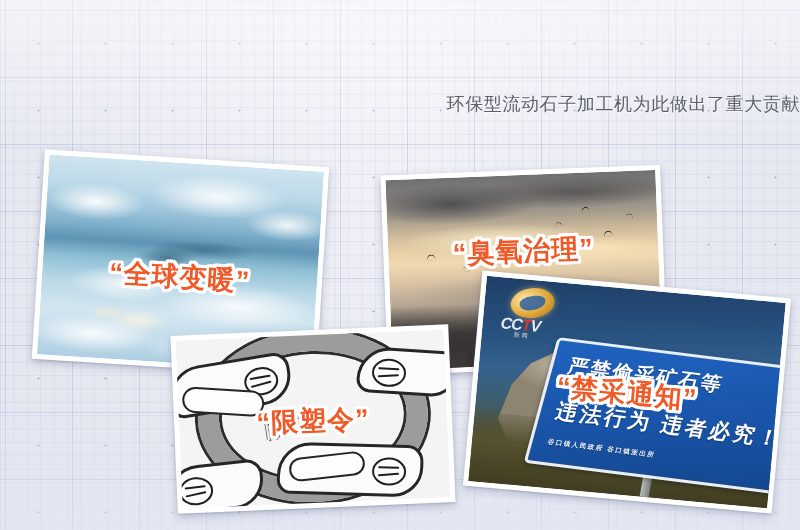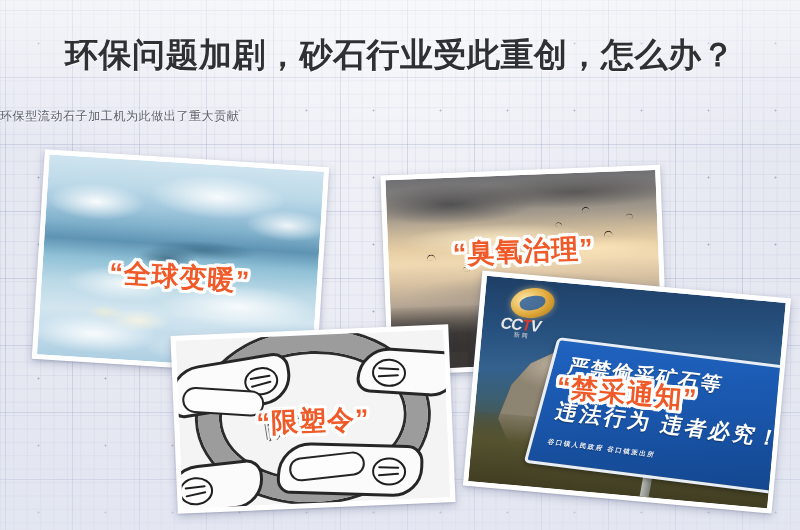--- a/index.html
+++ b/index.html
@@ -46,23 +46,23 @@
     position:absolute;left:0;right:0;top:33px;
     text-align:center;
     font-size:33px;line-height:44px;
     font-weight:bold;
     color:#2e3033;
     letter-spacing:0.5px;
     white-space:nowrap;
     text-shadow:0 1px 0 rgba(255,255,255,0.9);
   }
   .subtitle{
-    position:absolute;left:0;right:0;top:103px;
-    text-align:left;
-    font-size:12px;line-height:26px;
+    position:absolute;left:0;right:0;top:91px;
+    text-align:right;
+    font-size:18px;line-height:26px;
     font-weight:normal;
     color:#5b6069;
     letter-spacing:0.6px;
     white-space:nowrap;
     text-shadow:0 1px 0 rgba(255,255,255,0.85);
   }
 
   
   .photo{
     position:absolute;
@@ -281,21 +281,20 @@
 </head>
 <body>
 
 <div id="stage">
 
   <div class="grid-fine"></div>
   <div class="grid-coarse"></div>
   <div class="grid-dots"></div>
   <div class="vignette"></div>
 
-  <div class="title">环保问题加剧，砂石行业受此重创，怎么办？</div>
   <div class="subtitle">环保型流动石子加工机为此做出了重大贡献</div>
 
   <div class="photo" id="photo-ice">
     <div class="inner">
       <div class="ice-art"></div>
       <div class="caption" id="cap-ice">“全球变暖”</div>
     </div>
   </div>
 
   <div class="photo" id="photo-smog">

